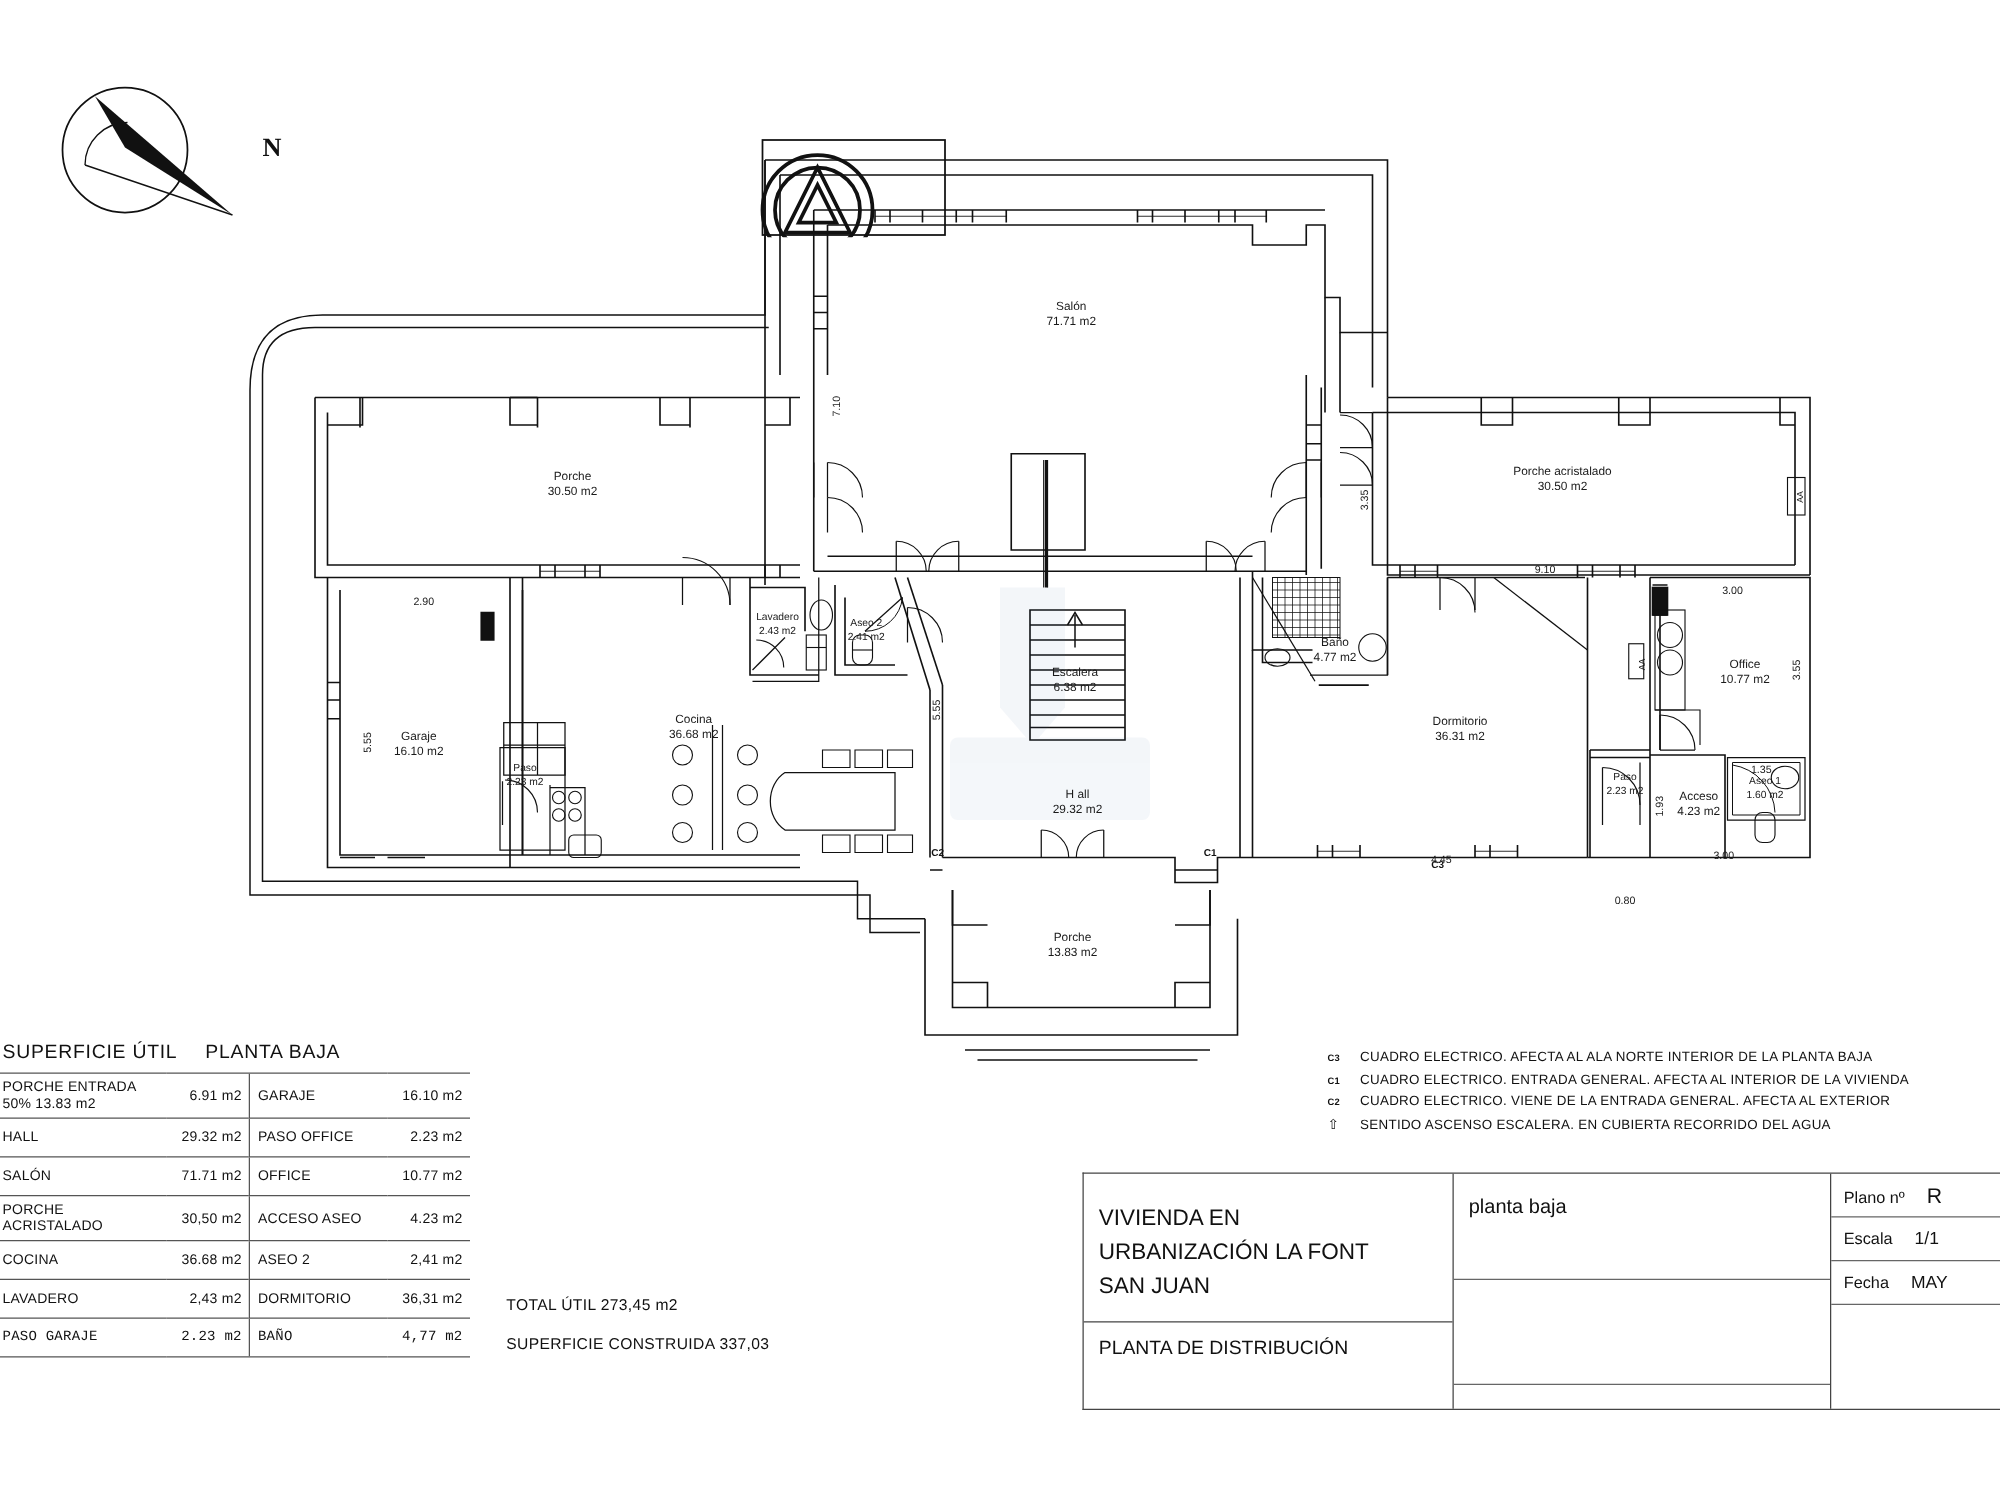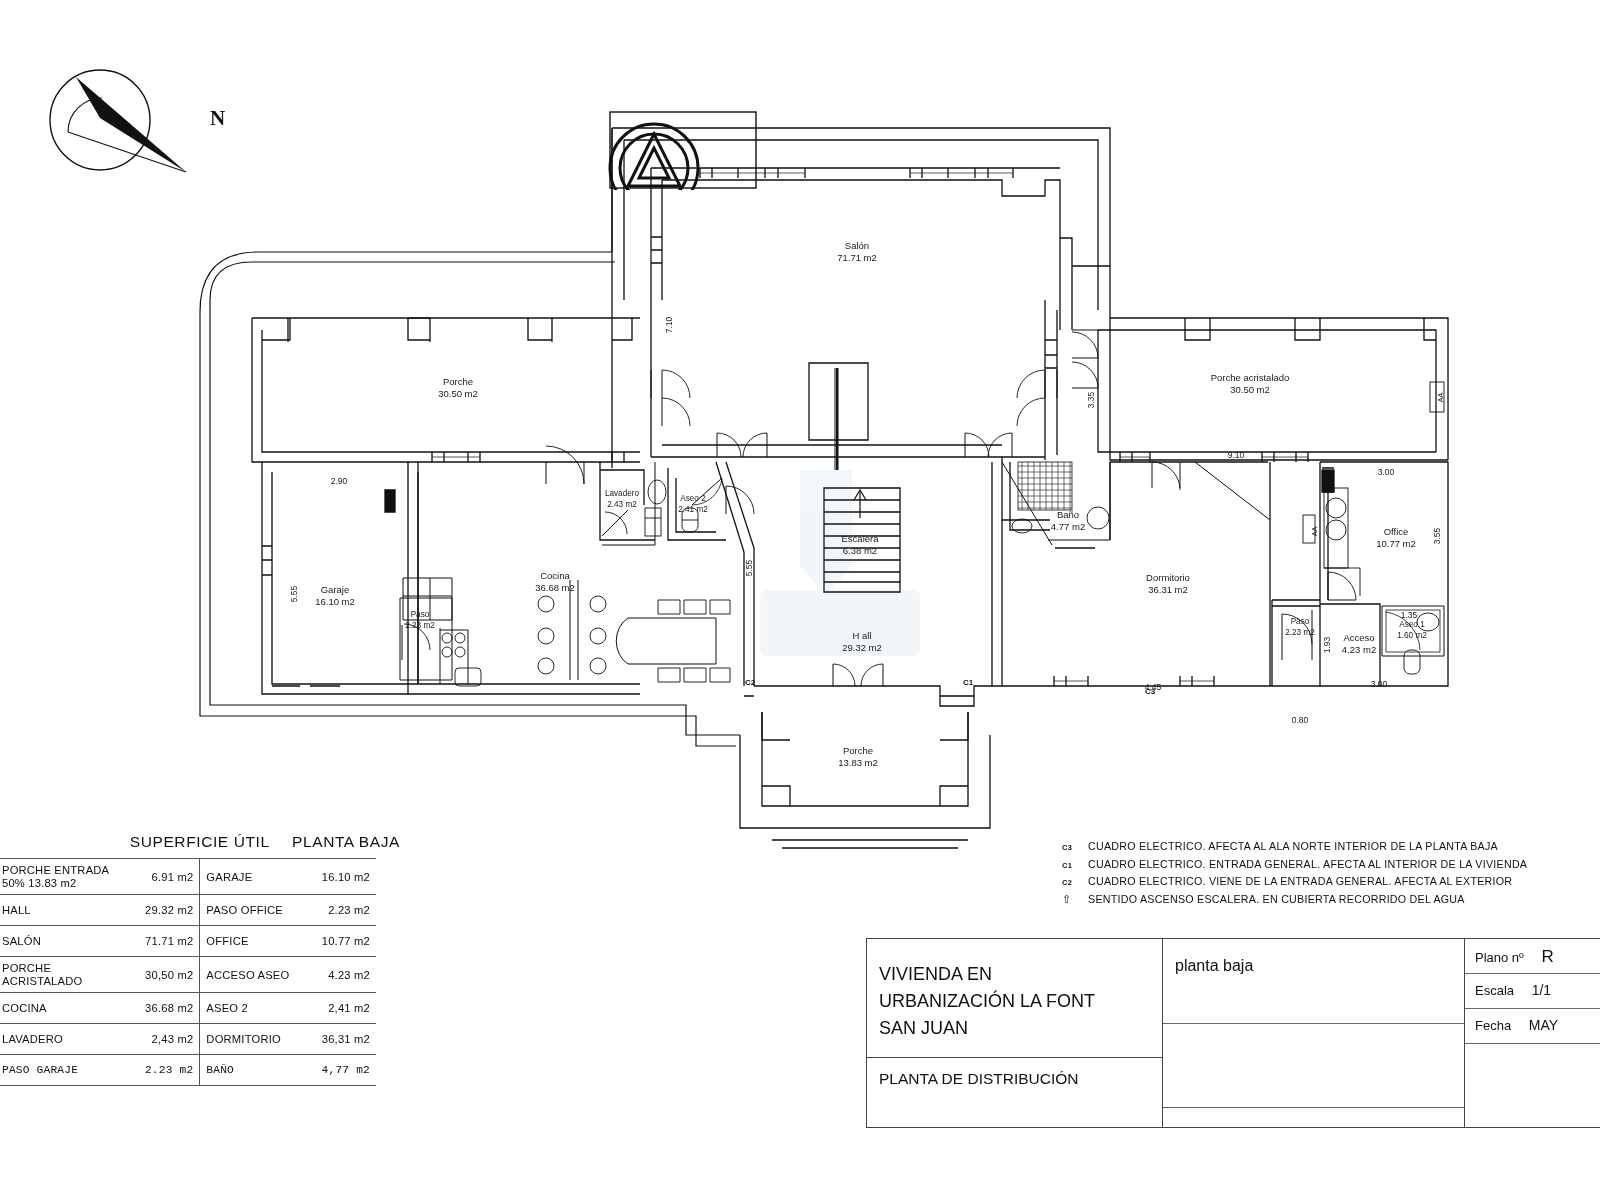--- a/index.html
+++ b/index.html
@@ -33,21 +33,21 @@
     position:absolute;font-size:8.5px;color:#1a1a1a;white-space:nowrap;
     transform:translateX(-50%);
   }
   .dim.vert{transform:translateX(-50%) rotate(-90deg);transform-origin:center;}
   .ctag{position:absolute;font-size:8px;font-weight:bold;color:#111;}
   .aatag{position:absolute;font-size:7px;color:#111;transform:rotate(-90deg);}
 
   
   #surface{left:0px;top:833px;width:400px;}
   #surface .title{
-    font-size:15.5px;letter-spacing:.6px;margin:0 0 7px 2px;white-space:nowrap;text-align:right;
+    font-size:15.5px;letter-spacing:.6px;margin:0 0 7px 2px;white-space:nowrap;
   }
   #surface .title .t2{margin-left:18px;}
   table.areas{border-collapse:collapse;width:376px;}
   table.areas td{
     border-top:1.4px solid #555;border-bottom:0;
     font-size:11.2px;padding:5px 4px 5px 2px;vertical-align:middle;
     letter-spacing:.2px;height:20px;
   }
   table.areas tr:last-child td{border-bottom:1.4px solid #555;font-family:Liberation Mono, monospace;}
   table.areas td.val{text-align:right;white-space:nowrap;padding-right:6px;}
@@ -488,20 +488,24 @@
           <td class="val">36,31  m2</td>
         </tr>
         <tr>
           <td class="lbl">PASO GARAJE</td>
           <td class="val">2.23  m2</td>
           <td class="nm2">BAÑO</td>
           <td class="val">4,77  m2</td>
         </tr>
       </tbody>
   </table>
+  <div class="totals">
+    <div>TOTAL ÚTIL   273,45  m2</div>
+    <div>SUPERFICIE CONSTRUIDA 337,03</div>
+  </div>
 </div>
 
 <div class="abs" id="notes">
     <div class="row">
       <span class="key">C3</span>
       <span>CUADRO ELECTRICO. AFECTA AL ALA NORTE INTERIOR DE LA PLANTA BAJA</span>
     </div>
     <div class="row">
       <span class="key">C1</span>
       <span>CUADRO ELECTRICO. ENTRADA  GENERAL. AFECTA AL INTERIOR DE LA VIVIENDA</span>

